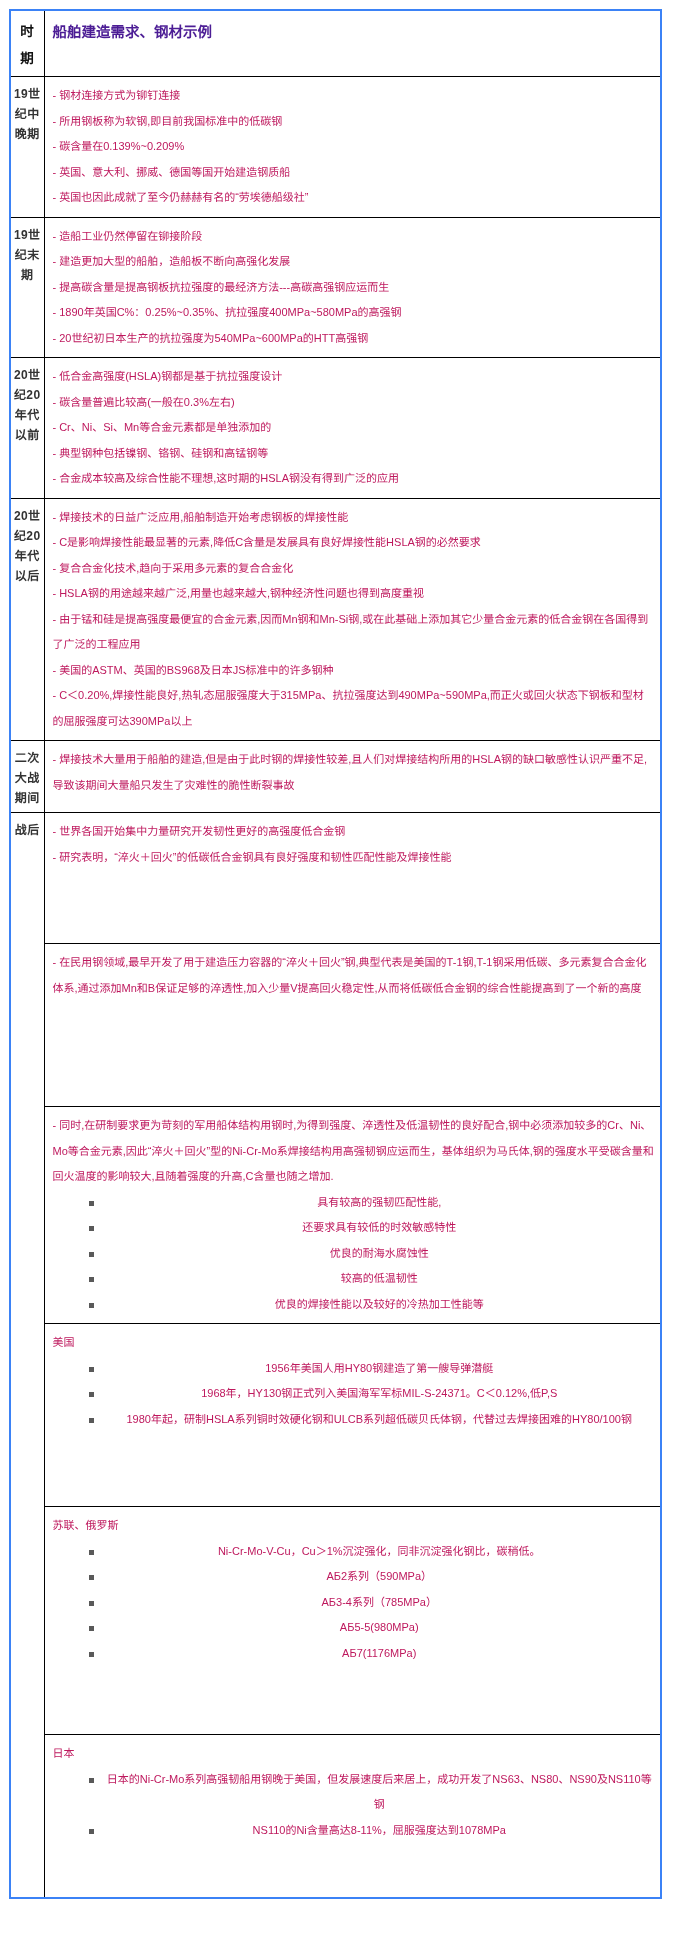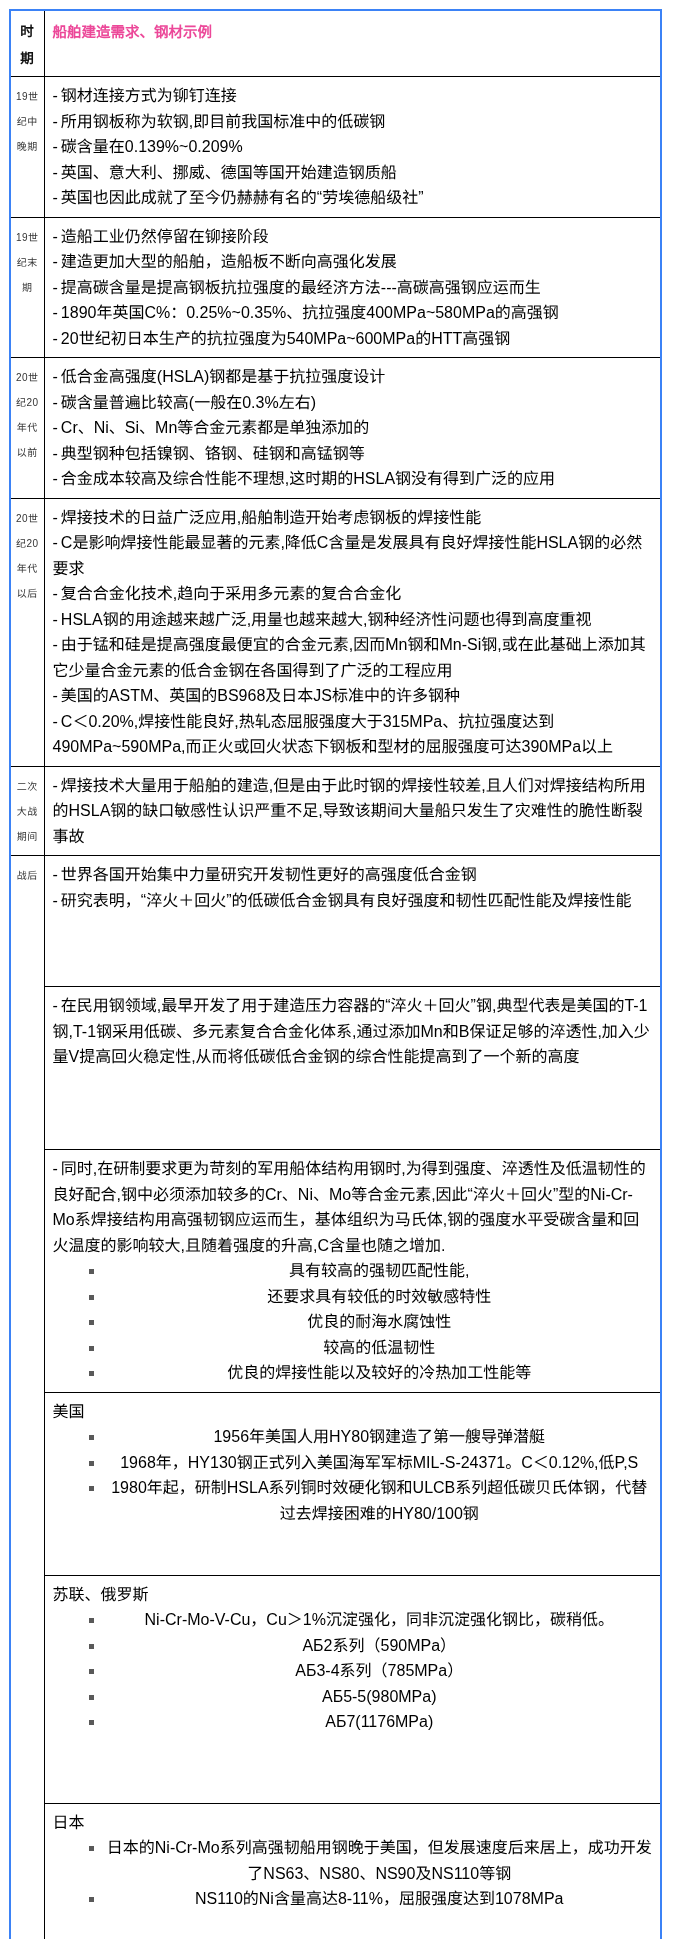--- a/index.html
+++ b/index.html
@@ -30,48 +30,49 @@
   }
   table.doc-table col.c-period { width: 34px; }
   table.doc-table col.c-body   { width: 617px; }
 
   td.period-cell {
     border-right: 1px solid #000000;
     border-bottom: 1px solid #000000;
     vertical-align: top;
     padding: 7px 2px 4px 2px;
     text-align: center;
-    font-size: 10px;
-    line-height: 25px;
+    font-size: 12px;
+    line-height: 20px;
     color: #333333;
     letter-spacing: 0.4px;
     word-break: break-all;
+    font-weight: bold;
   }
   td.body-cell {
     border-bottom: 1px solid #000000;
     vertical-align: top;
     padding: 6px 6px 6px 8px;
-    font-size: 16px;
+    font-size: 11px;
     line-height: 25.5px;
-    color: #000000;
+    color: #be185d;
   }
   tr.header-row td.period-cell,
   tr.header-row td.body-cell {
     font-weight: bold;
     border-bottom: 1px solid #000000;
   }
   tr.header-row td.period-cell {
     font-size: 13.5px;
     line-height: 27px;
     color: #111111;
   }
   tr.header-row td.body-cell {
     font-size: 14.5px;
     line-height: 27px;
-    color: #ec4899;
+    color: #4c1d95;
     padding-top: 8px;
   }
   tr.last-row td { border-bottom: none; }
 
   .dash-line {
     white-space: normal;
     margin: 0;
     padding: 0;
     text-indent: 0;
   }

